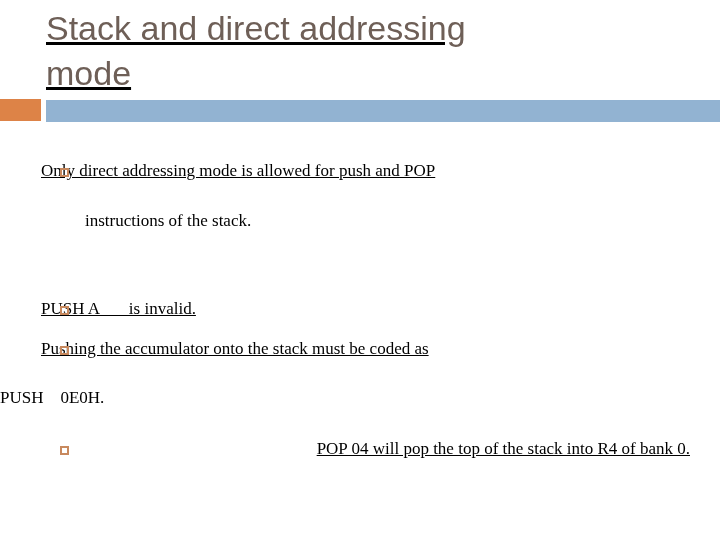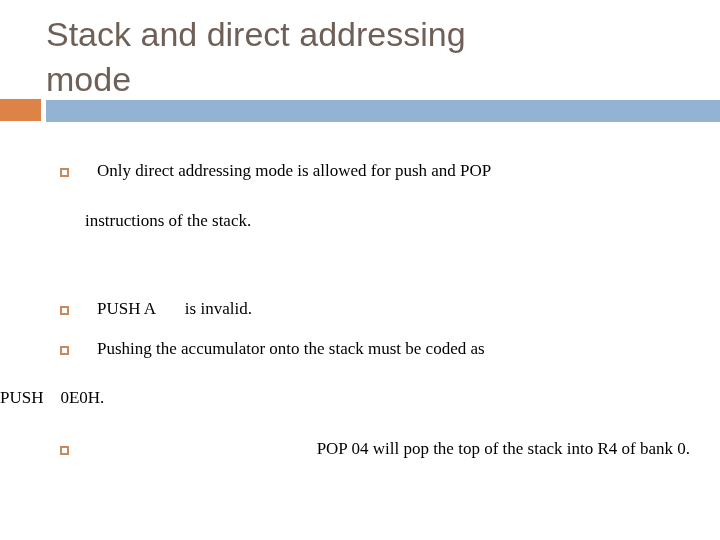--- a/index.html
+++ b/index.html
@@ -19,22 +19,23 @@
     position: relative;
     width: 720px;
     height: 540px;
     background: #ffffff;
   }
 
   
   .title-block {
     position: absolute;
     left: 46px;
-    top: 12px;
+    top: 6px;
     width: 640px;
+    text-decoration: underline;
   }
   .title-line {
     font-family: "Liberation Sans", "DejaVu Sans", sans-serif;
     font-size: 34px;
     font-weight: 400;
     line-height: 45px;
     color: #6E5F57;
     letter-spacing: 0px;
     white-space: nowrap;
   }
@@ -60,23 +61,24 @@
   
   .body-block {
     position: absolute;
     left: 0px;
     top: 160px;
     width: 720px;
   }
 
   .bullet-row {
     position: relative;
-    padding-left: 97px;
+    padding-left: 41px;
     padding-right: 30px;
     min-height: 28px;
+    text-decoration: underline;
   }
 
   .bullet-marker {
     position: absolute;
     left: 60px;
     top: 8px;
     width: 5px;
     height: 5px;
     border: 2px solid #C8895E;
     background: transparent;

